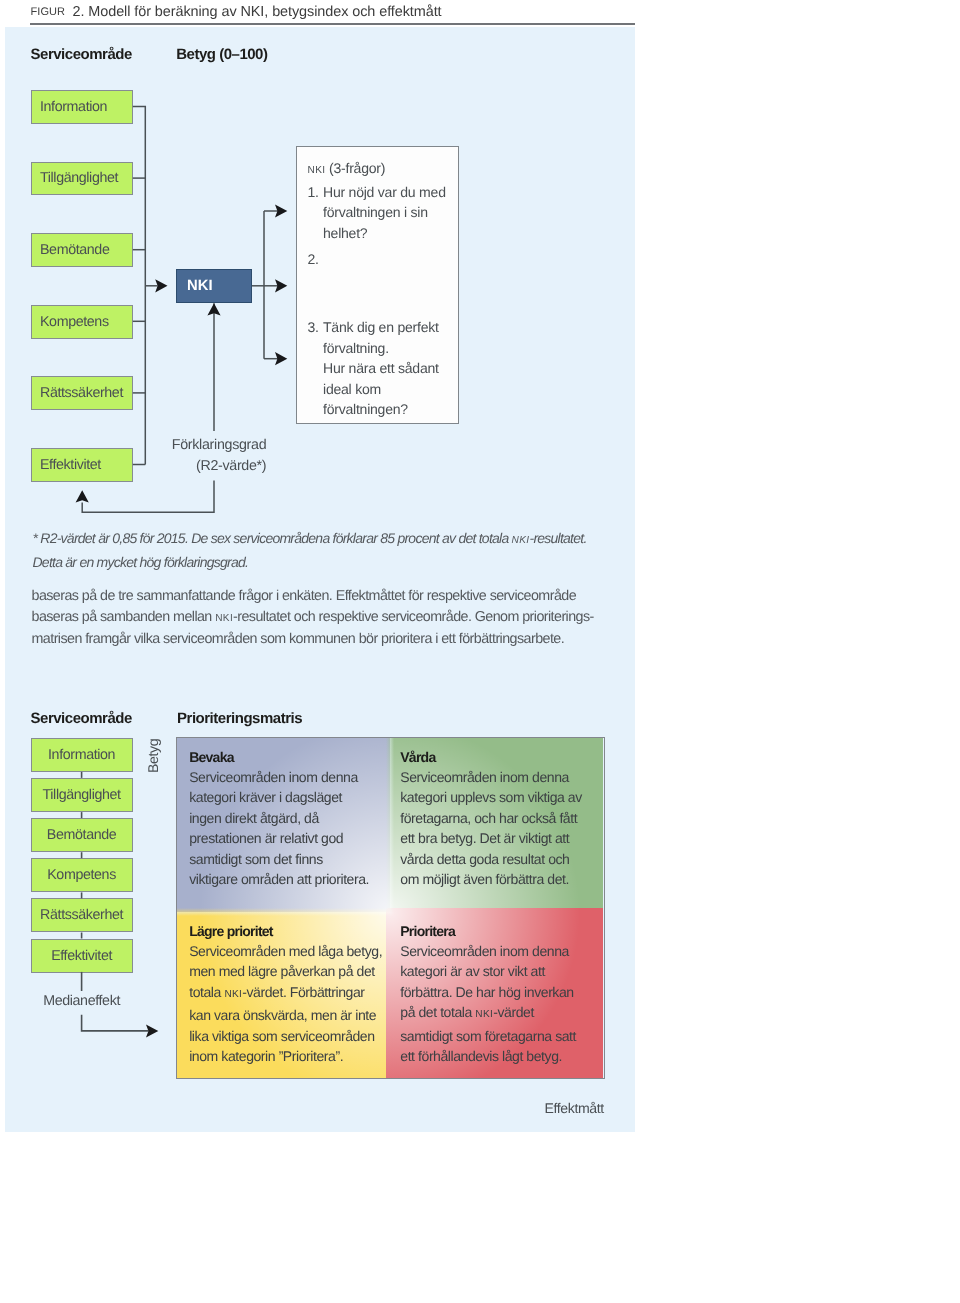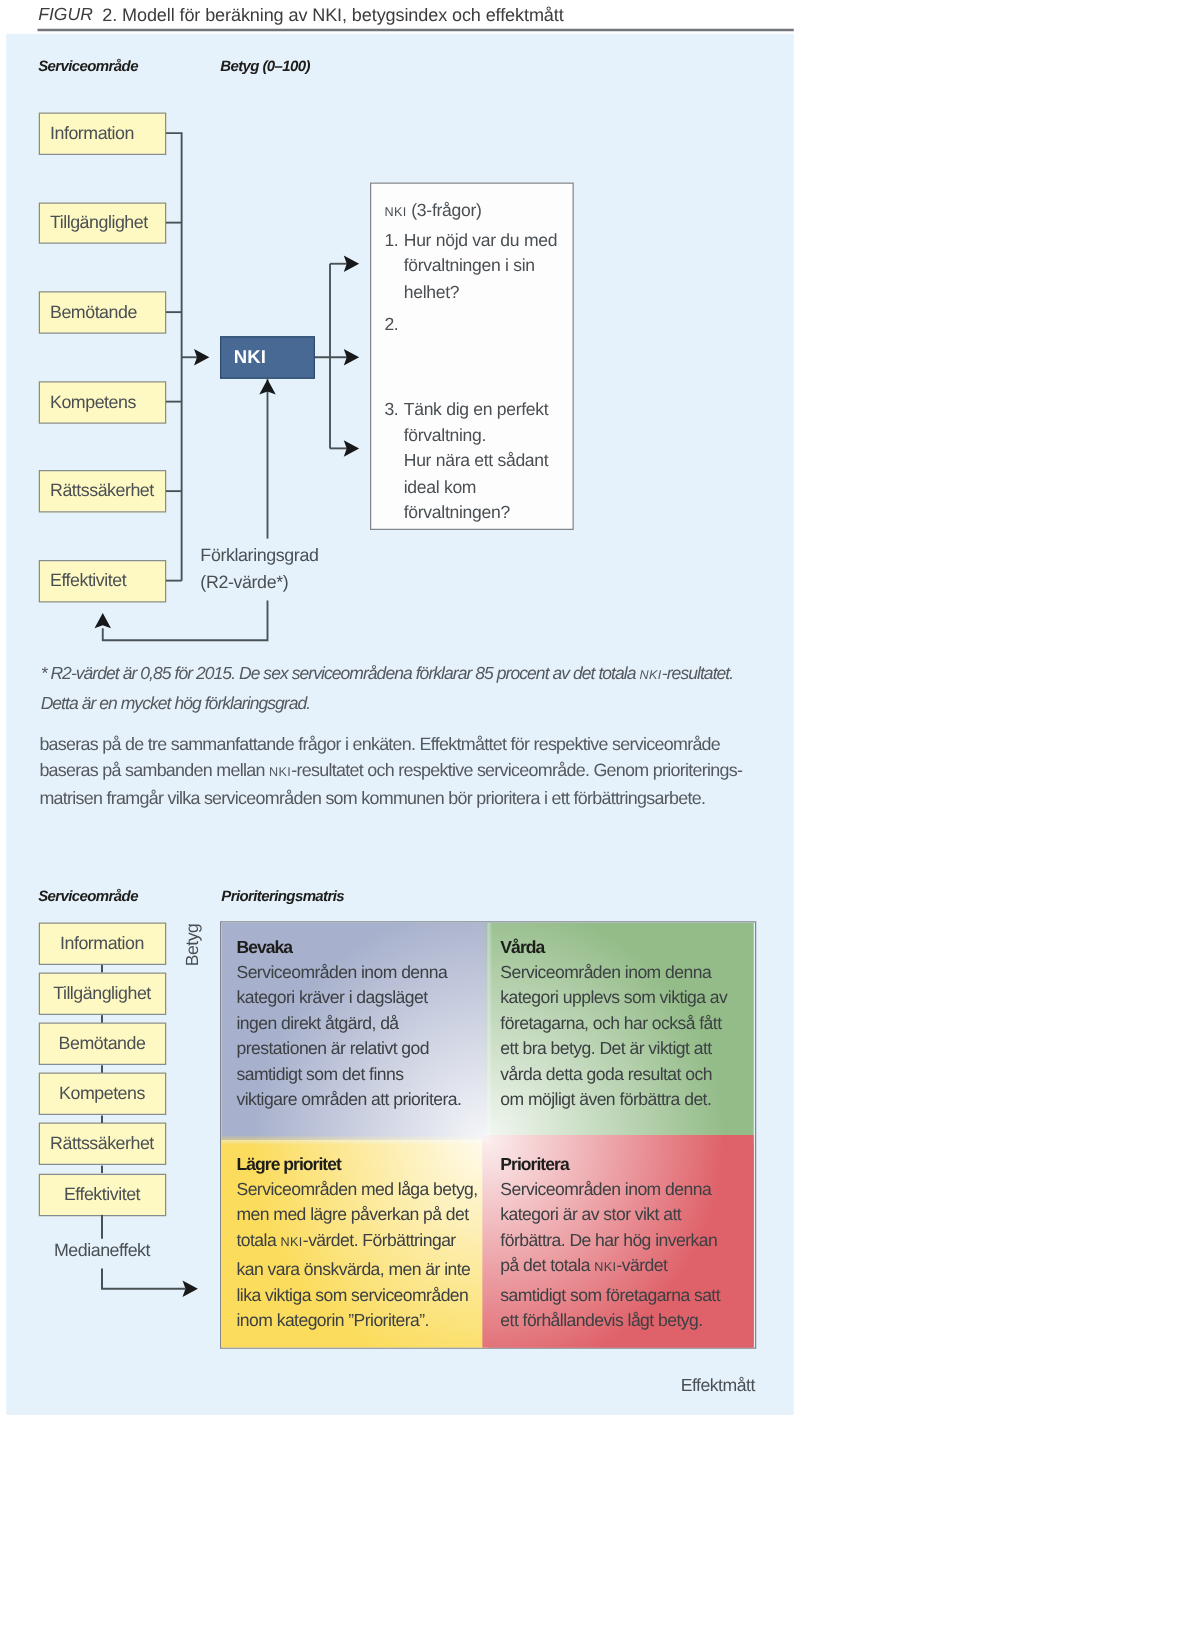--- a/index.html
+++ b/index.html
@@ -2,42 +2,42 @@
 <html><head>
 <meta charset="utf-8">
 <title>Figur 2</title>
 <style>
   html,body{margin:0;padding:0;background:#fff;}
   body{width:960px;height:1303px;font-family:"Liberation Sans",sans-serif;position:relative;overflow:hidden;-webkit-font-smoothing:antialiased;text-rendering:geometricPrecision;}
   .page{position:absolute;left:0;top:0;width:960px;height:1303px;opacity:0.999;}
 
   
   #caption{position:absolute;left:30.5px;top:3.5px;font-size:14.45px;color:#3c3c3c;white-space:nowrap;letter-spacing:-0.08px;}
-  #caption .sc{font-size:14px;letter-spacing:0.05px;padding-right:7.5px;position:relative;top:-0.3px;font-style:italic;}
+  #caption .sc{font-size:11px;letter-spacing:0.05px;padding-right:7.5px;position:relative;top:-0.3px;}
   #rule{position:absolute;left:30px;top:23px;width:605px;height:2px;background:#717478;}
 
   
   #panel{position:absolute;left:5px;top:27px;width:630px;height:1105px;background:#e6f2fb;}
 
-  .hd{position:absolute;font-weight:bold;font-size:12px;color:#1d1d1b;letter-spacing:-0.48px;font-style:italic;}
-
-  
-  .sbox{position:absolute;box-sizing:border-box;border:1px solid #868d92;background:#fef9c3;
+  .hd{position:absolute;font-weight:bold;font-size:15px;color:#1d1d1b;letter-spacing:-0.48px;}
+
+  
+  .sbox{position:absolute;box-sizing:border-box;border:1px solid #868d92;background:#bef264;
         font-size:14.25px;color:#4a4f53;display:flex;align-items:center;padding-left:8px;letter-spacing:-0.38px;}
 
   #nkibox{position:absolute;background:#486993;color:#fff;font-weight:bold;font-size:14.8px;
           display:flex;align-items:center;padding-left:10px;box-sizing:border-box;border:1px solid #2d4c6d;letter-spacing:0.1px;}
 
   #qbox{position:absolute;box-sizing:border-box;border:1.2px solid #80868b;background:#fdfdfd;}
   #qhead{position:absolute;font-size:14.05px;letter-spacing:-0.24px;color:#4a4f53;line-height:20.4px;}
   .qitem{position:absolute;font-size:14.05px;letter-spacing:-0.24px;color:#4a4f53;line-height:20.4px;}
   .qnum{position:absolute;font-size:14.05px;letter-spacing:-0.24px;color:#4a4f53;line-height:20.4px;}
   .smallcap{font-size:10.1px;letter-spacing:.35px;}
 
-  #fkg{position:absolute;font-size:14.25px;letter-spacing:-0.3px;color:#4a4f53;line-height:20.6px;text-align:left;}
+  #fkg{position:absolute;font-size:14.25px;letter-spacing:-0.3px;color:#4a4f53;line-height:20.6px;text-align:right;}
 
   
   #foot1{position:absolute;left:32.5px;top:528.3px;white-space:nowrap;font-style:italic;font-size:14.0px;letter-spacing:-0.755px;color:#55595d;line-height:20.9px;}
   #para{position:absolute;left:31.5px;top:586px;white-space:nowrap;font-size:14.3px;letter-spacing:-0.565px;color:#55595d;line-height:20.6px;}
 
   
   #matrix{position:absolute;overflow:hidden;}
   .quad{position:absolute;box-sizing:border-box;}
   .qtitle{font-weight:bold;font-size:14.05px;letter-spacing:-0.78px;color:#1d1d1b;}
   .qtext{font-size:14.05px;letter-spacing:-0.44px;color:#3c4043;line-height:20.55px;}

